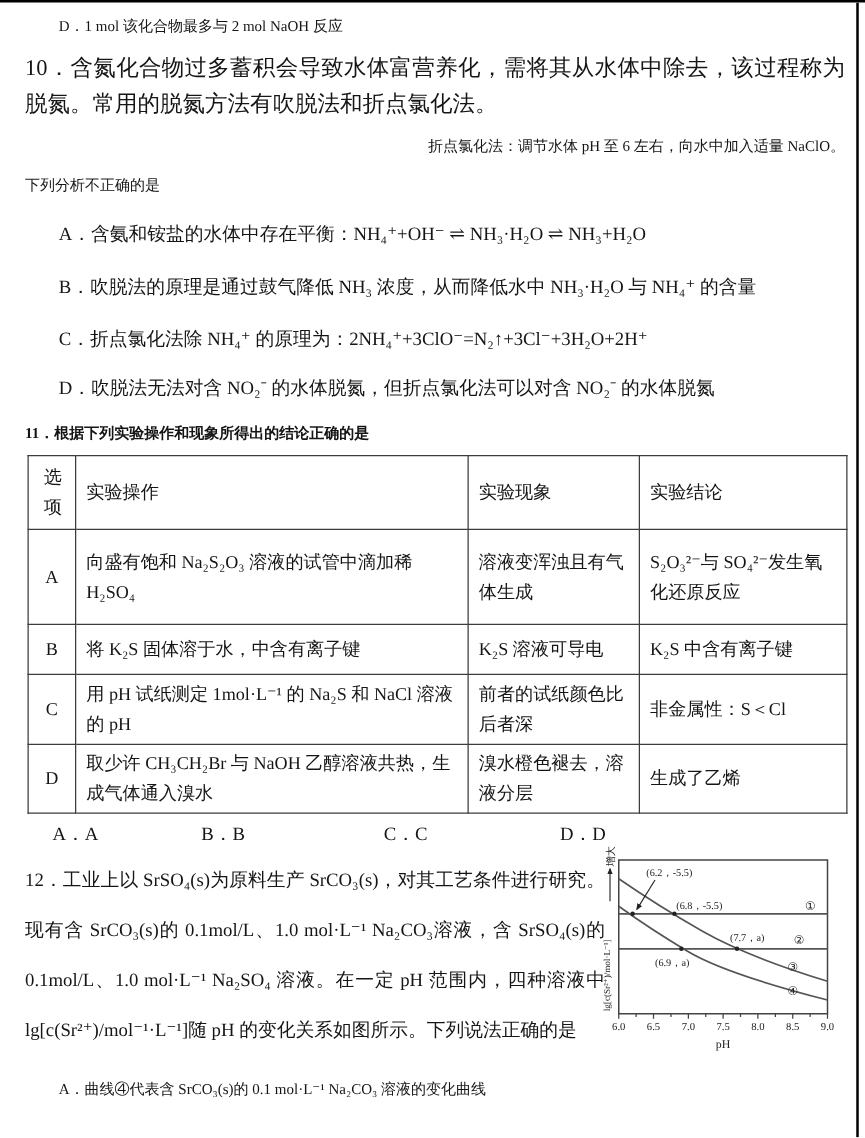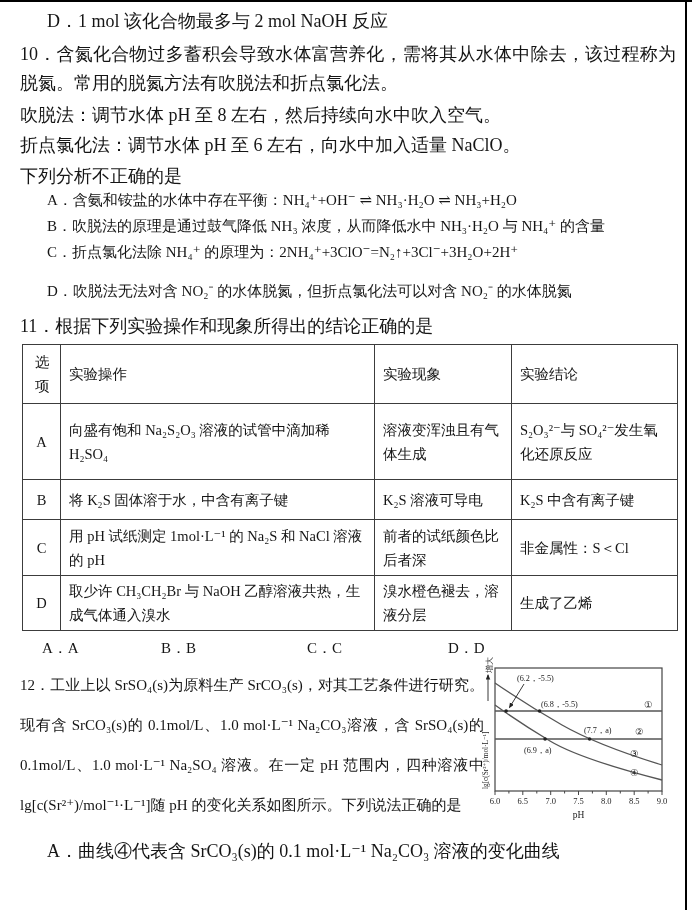--- a/index.html
+++ b/index.html
@@ -4,30 +4,30 @@
 <style>
   html,body{margin:0;padding:0;background:#fff;}
   .page{
     position:relative;width:692px;height:910px;background:#fff;
     border-top:2px solid #000;box-sizing:border-box;overflow:hidden;
     font-family:"Liberation Serif","DejaVu Serif",serif;color:#151515;
   }
   .right-border{position:absolute;top:0;bottom:0;right:5px;width:2px;background:#000;}
   .content{padding:6px 16px 0 20px;}
   p{margin:0;}
-  .line{font-size:18px;line-height:22px;}
+  .line{font-size:12px;line-height:22px;}
   .indent{padding-left:27px;}
   .prev-d{margin-top:2px;}
   .stem{margin-top:8px;text-align:justify;line-height:29px;font-size:18px;width:656px;}
   .method{margin-top:6px;}
-  .m2{margin-top:8px;}
+  .m2{margin-top:8px;text-align:right;}
   .prompt{margin-top:9px;}
-  .option{line-height:26px;font-size:15px;}
+  .option{margin-top:16px;line-height:26px;font-size:15px;}
   .optD{margin-top:13px;font-family:Liberation Serif, serif;}
-  .q11-stem{margin-top:11px;}
+  .q11-stem{margin-top:11px;font-weight:bold;}
   table.exp{border-collapse:collapse;table-layout:fixed;width:655px;margin:7px 0 0 2px;}
   table.exp td{border:1.5px solid #3c3c3c;font-size:14.5px;line-height:24px;
     padding:3px 8px;vertical-align:middle;text-align:left;}
   table.exp td.c1{text-align:center;padding:3px 12px;}
   tr.hdr td{height:52px;}
   tr.rowA td{height:69px;}
   tr.rowB td{height:33px;}
   tr.rowC td{height:49px;}
   tr.rowD td{height:48px;}
   .answers{display:flex;margin-top:6px;padding-left:22px;font-size:15px;line-height:22px;gap:36px;}
@@ -46,21 +46,20 @@
 <body>
 
 <div class="page">
   <div class="right-border"></div>
   <div class="content">
 
     <p class="line indent prev-d">D．1 mol 该化合物最多与 2 mol NaOH 反应</p>
 
     <div>
       <p class="stem">10．含氮化合物过多蓄积会导致水体富营养化，需将其从水体中除去，该过程称为脱氮。常用的脱氮方法有吹脱法和折点氯化法。</p>
-      <p class="line method">吹脱法：调节水体 pH 至 8 左右，然后持续向水中吹入空气。</p>
       <p class="line method m2">折点氯化法：调节水体 pH 至 6 左右，向水中加入适量 NaClO。</p>
       <p class="line prompt">下列分析不正确的是</p>
       <p class="option indent">A．含氨和铵盐的水体中存在平衡：NH₄⁺+OH⁻ ⇌ NH₃·H₂O ⇌ NH₃+H₂O</p>
       <p class="option indent">B．吹脱法的原理是通过鼓气降低 NH₃ 浓度，从而降低水中 NH₃·H₂O 与 NH₄⁺ 的含量</p>
       <p class="option indent">C．折点氯化法除 NH₄⁺ 的原理为：2NH₄⁺+3ClO⁻=N₂↑+3Cl⁻+3H₂O+2H⁺</p>
       <p class="option optD indent">D．吹脱法无法对含 NO₂⁻ 的水体脱氮，但折点氯化法可以对含 NO₂⁻ 的水体脱氮</p>
     </div>
 
     <div>
       <p class="line q11-stem">11．根据下列实验操作和现象所得出的结论正确的是</p>

